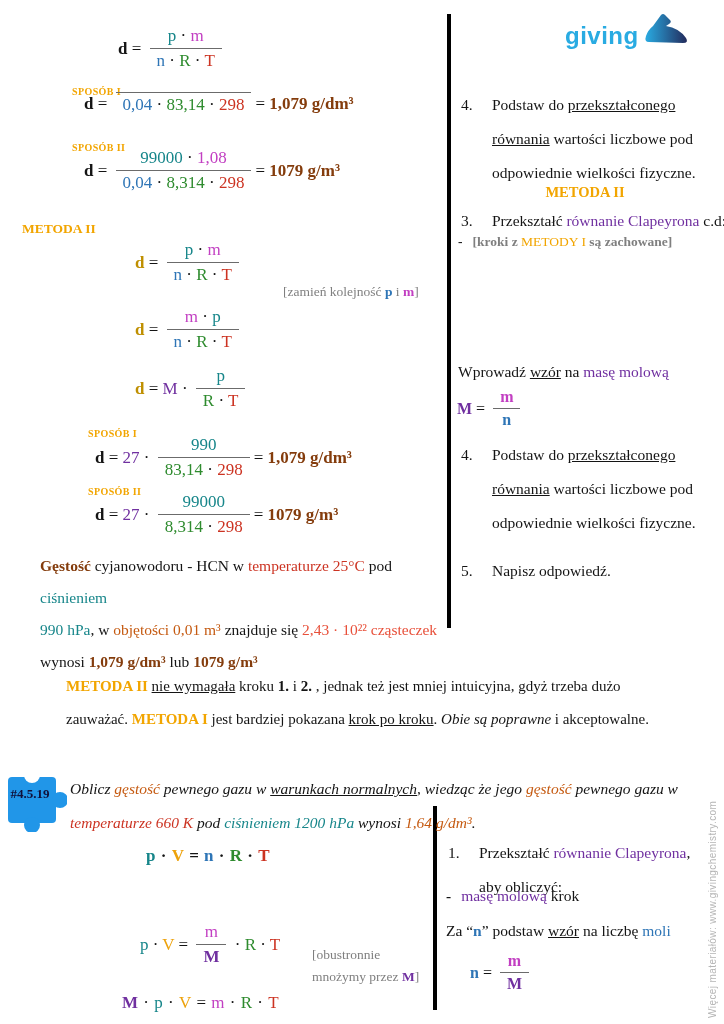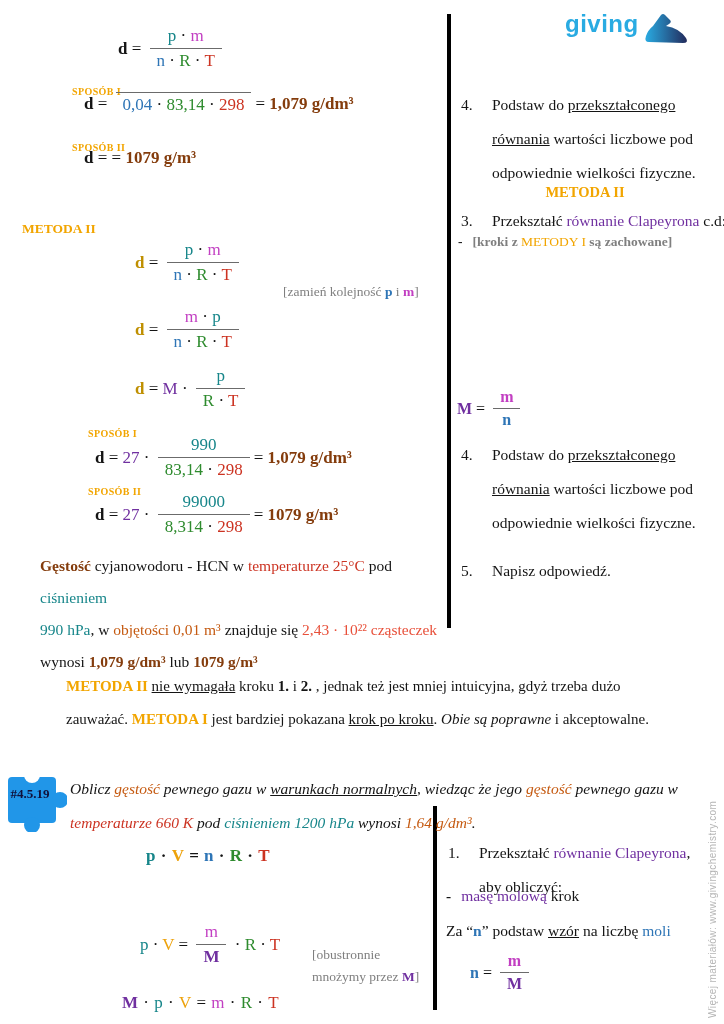--- a/index.html
+++ b/index.html
@@ -13,21 +13,21 @@
   .goldlabel{color:#f2a500;font-weight:bold;font-size:10px;letter-spacing:.4px;margin-left:40px;}
   .goldhead{color:#f2a500;font-weight:bold;font-size:14.5px;}
   .note{color:#7f7f7f;font-size:13.5px;white-space:pre;}
   .li{display:flex;gap:11px;font-size:15.5px;line-height:34px;}
   .li .n{flex:0 0 20px;}
   .dashli{display:flex;gap:10px;font-size:13.5px;line-height:20px;}
   .para{font-size:15.5px;line-height:33px;}
   .divider{background:#000;width:4px;}
   .logo{display:flex;flex-direction:column;align-items:flex-end;
         font-family:"Liberation Sans", sans-serif;font-weight:bold;line-height:1;}
-  .logo .row1{display:flex;gap:0;}
+  .logo .row1{display:flex;align-items:flex-end;gap:0;}
   .logo .giving{color:#29abe2;font-size:24px;letter-spacing:.5px;}
   .logo .chem{color:#232b5c;font-size:26px;letter-spacing:.5px;margin-top:2px;}
   .watermark{color:#b5b5b5;font-family:"Liberation Sans", sans-serif;font-size:10px;
              writing-mode:vertical-rl;transform:rotate(180deg);letter-spacing:.4px;}
   .tag{font-weight:bold;font-size:13px;color:#10103a;text-align:center;}
 </style>
 </head>
 <body>
 
 <div class="page">
@@ -45,20 +45,24 @@
     <span><span style="font-weight: bold;">d</span><span> = </span></span>
     <span class="frac">
       <span class="den"><span style="color: rgb(46, 117, 182);">0,04</span><span> · </span><span style="color: rgb(46, 139, 46);">83,14</span><span> · </span><span style="color: rgb(204, 51, 34);">298</span></span>
     </span>
     <span><span>= </span><span style="color: rgb(132, 60, 12); font-weight: bold;">1,079 g/dm³</span></span>
   </div>
 
   <div class="abs goldlabel" style="left:32px;top:142px;">SPOSÓB II</div>
   <div class="abs formula" style="left:84px;top:148px;">
     <span><span style="font-weight: bold;">d</span><span> = </span></span>
+    <span class="frac">
+      <span class="num"><span style="color: rgb(23, 134, 138);">99000</span><span> · </span><span style="color: rgb(194, 63, 194);">1,08</span></span>
+      <span class="den"><span style="color: rgb(46, 117, 182);">0,04</span><span> · </span><span style="color: rgb(46, 139, 46);">8,314</span><span> · </span><span style="color: rgb(204, 51, 34);">298</span></span>
+    </span>
     <span><span>= </span><span style="color: rgb(132, 60, 12); font-weight: bold;">1079 g/m³</span></span>
   </div>
 
   <div class="abs goldhead" style="left:22px;top:221px;font-size:13.5px;">METODA II</div>
 
   <div class="abs formula" style="left:135px;top:240px;">
     <span><span style="color: rgb(191, 143, 0); font-weight: bold;">d</span><span> = </span></span>
     <span class="frac">
       <span class="num"><span style="color: rgb(23, 134, 138);">p</span><span> · </span><span style="color: rgb(194, 63, 194);">m</span></span>
       <span class="den"><span style="color: rgb(46, 117, 182);">n</span><span> · </span><span style="color: rgb(46, 139, 46);">R</span><span> · </span><span style="color: rgb(204, 51, 34);">T</span></span>
@@ -132,20 +136,21 @@
   <div class="abs li" style="left:461px;top:204px;white-space:nowrap;">
     <span class="n">3.</span>
     <span><span>Przekształć </span><span style="color: rgb(112, 48, 160);">równanie Clapeyrona</span><span> c.d:</span></span>
   </div>
 
   <div class="abs dashli" style="left:458px;top:232px;">
     <span style="font-weight:bold;">-</span>
     <span><span style="color: rgb(127, 127, 127); font-weight: bold;">[kroki z </span><span style="color: rgb(242, 165, 0); font-weight: normal;">METODY I</span><span style="color: rgb(127, 127, 127); font-weight: bold;"> są zachowane]</span></span>
   </div>
 
+  <div class="abs" style="left:458px;top:363px;font-size:15.5px;"><span>Wprowadź </span><span style="text-decoration: underline;">wzór</span><span> na </span><span style="color: rgb(112, 48, 160);">masę molową</span></div>
 
   <div class="abs formula" style="left:457px;top:388px;font-size:16px;">
     <span><span style="color: rgb(112, 48, 160); font-weight: bold;">M</span><span> = </span></span>
     <span class="frac">
       <span class="num"><span style="color: rgb(194, 63, 194); font-weight: bold;">m</span></span>
       <span class="den"><span style="color: rgb(46, 117, 182); font-weight: bold;">n</span></span>
     </span>
   </div>
 
   <div class="abs li" style="left:461px;top:438px;width:258px;">

